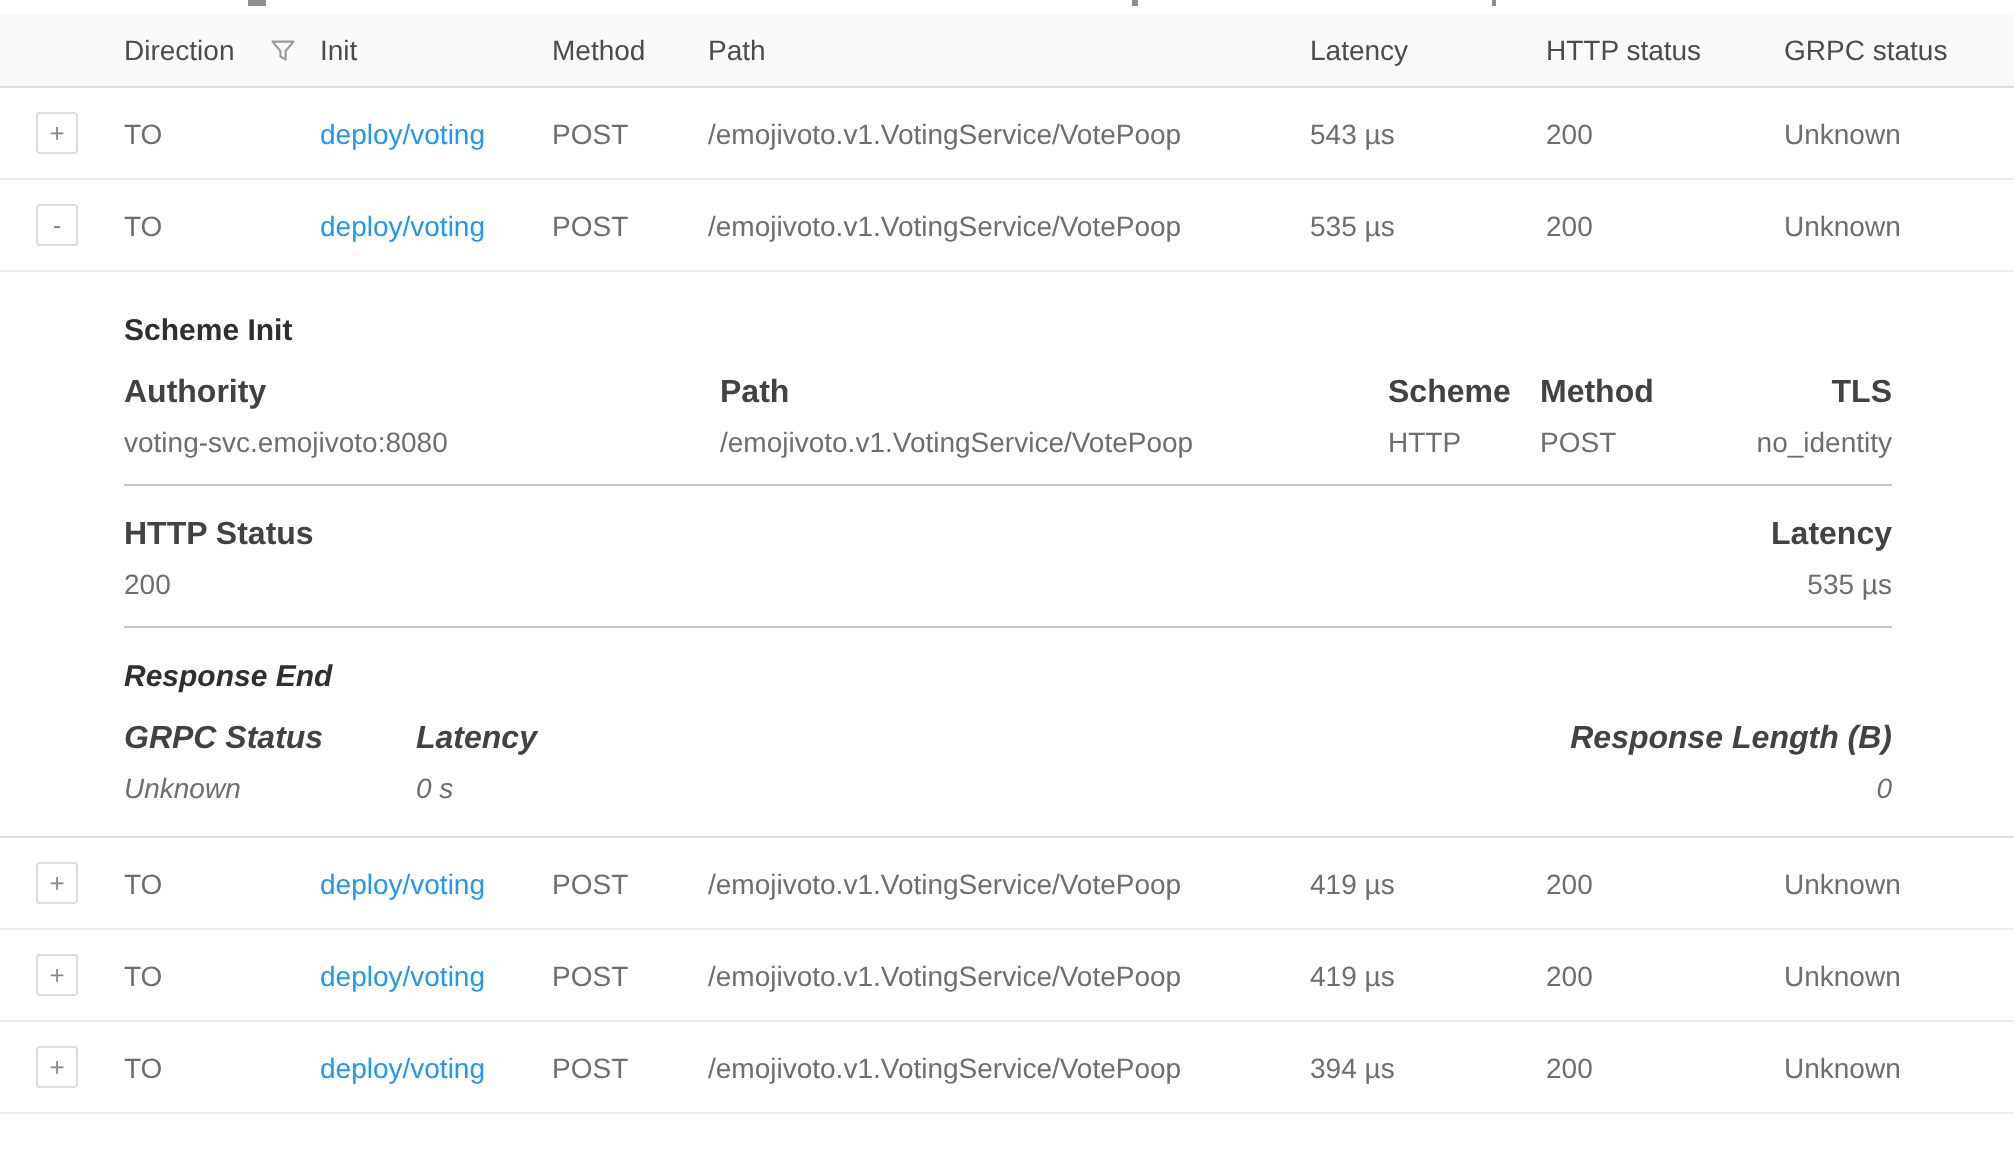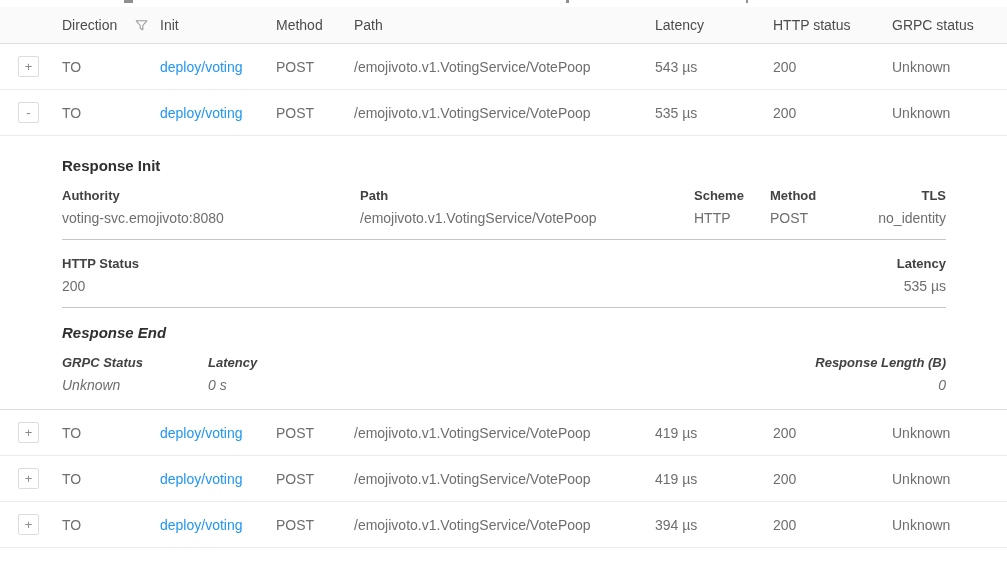--- a/index.html
+++ b/index.html
@@ -63,21 +63,21 @@
     border-bottom: 1px solid #c6c6c6;
     padding-bottom: 13px;
     margin-bottom: 16px;
   }
   .d-section.last { border-bottom: none; margin-bottom: 0; padding-bottom: 16px; font-style: italic; }
   .d-title {
     font-size: 15px; font-weight: 700; color: #2f2f2f;
     margin-bottom: 14px;
   }
   .d-grid { display: flex; }
-  .d-field .lbl { font-size: 13px; font-weight: 700; color: #424242; margin-bottom: 7px; white-space: nowrap; }
+  .d-field .lbl { font-size: 16px; font-weight: 700; color: #424242; margin-bottom: 7px; white-space: nowrap; }
   .d-field .val { font-size: 14px; color: #6e6e6e; white-space: nowrap; }
   .w298 { width: 298px; } .w334 { width: 334px; } .w76 { width: 76px; }
   .w75  { width: 75px; }  .w146 { width: 146px; } .w149 { width: 149px; }
   .wauto { flex: 1; text-align: right; }
 </style>
 </head>
 <body>
 
 <div class="app">
 
@@ -127,21 +127,21 @@
     <div class="cell c-method">POST</div>
     <div class="cell c-path">/emojivoto.v1.VotingService/VotePoop</div>
     <div class="cell c-latency">535 µs</div>
     <div class="cell c-http">200</div>
     <div class="cell c-grpc">Unknown</div>
   </div>
 
   <div class="detail">
 
     <div class="d-section">
-      <div class="d-title">Response Init</div>
+      <div class="d-title">Scheme Init</div>
       <div class="d-grid">
         <div class="d-field w298">
           <div class="lbl">Authority</div>
           <div class="val">voting-svc.emojivoto:8080</div>
         </div>
         <div class="d-field w334">
           <div class="lbl">Path</div>
           <div class="val">/emojivoto.v1.VotingService/VotePoop</div>
         </div>
         <div class="d-field w76">

